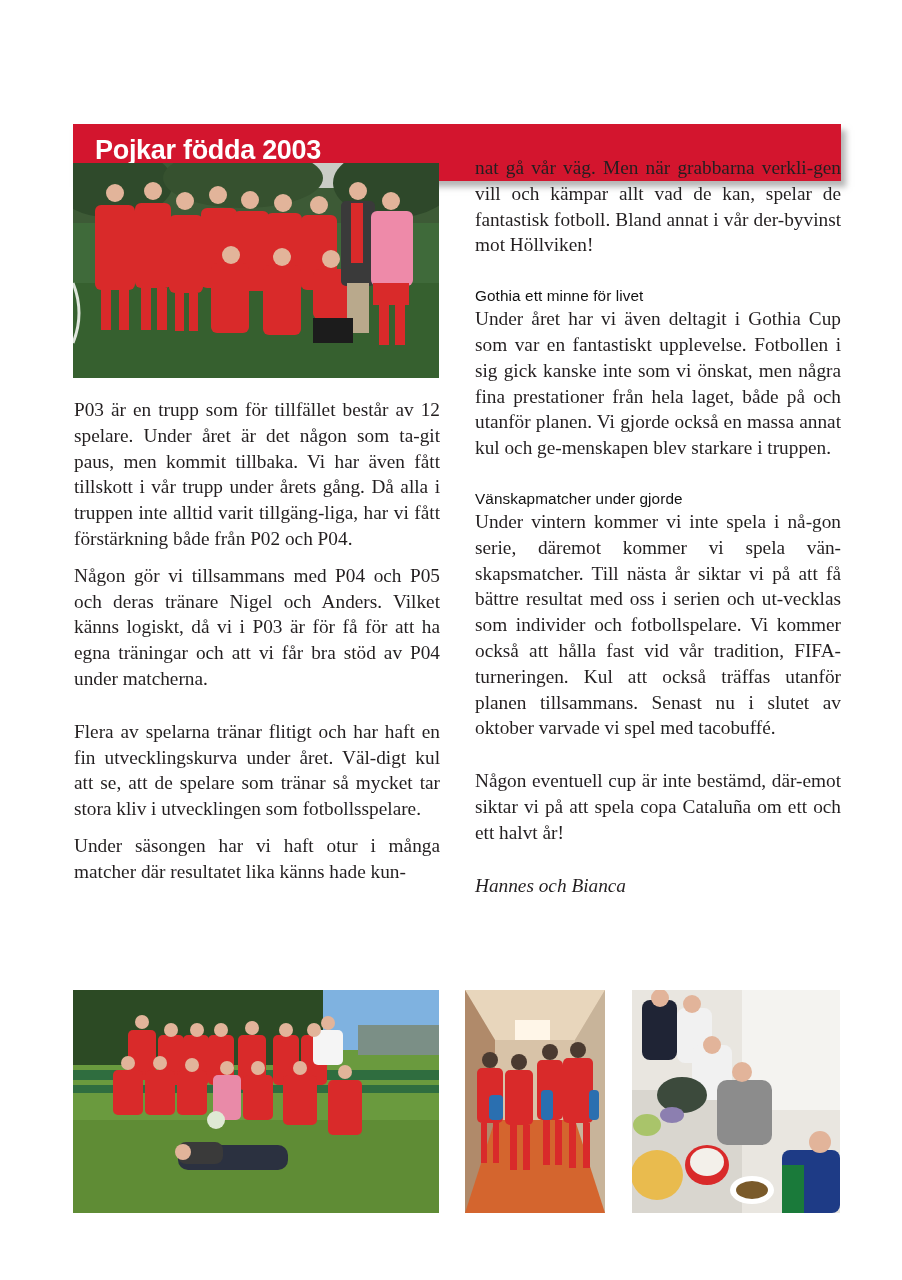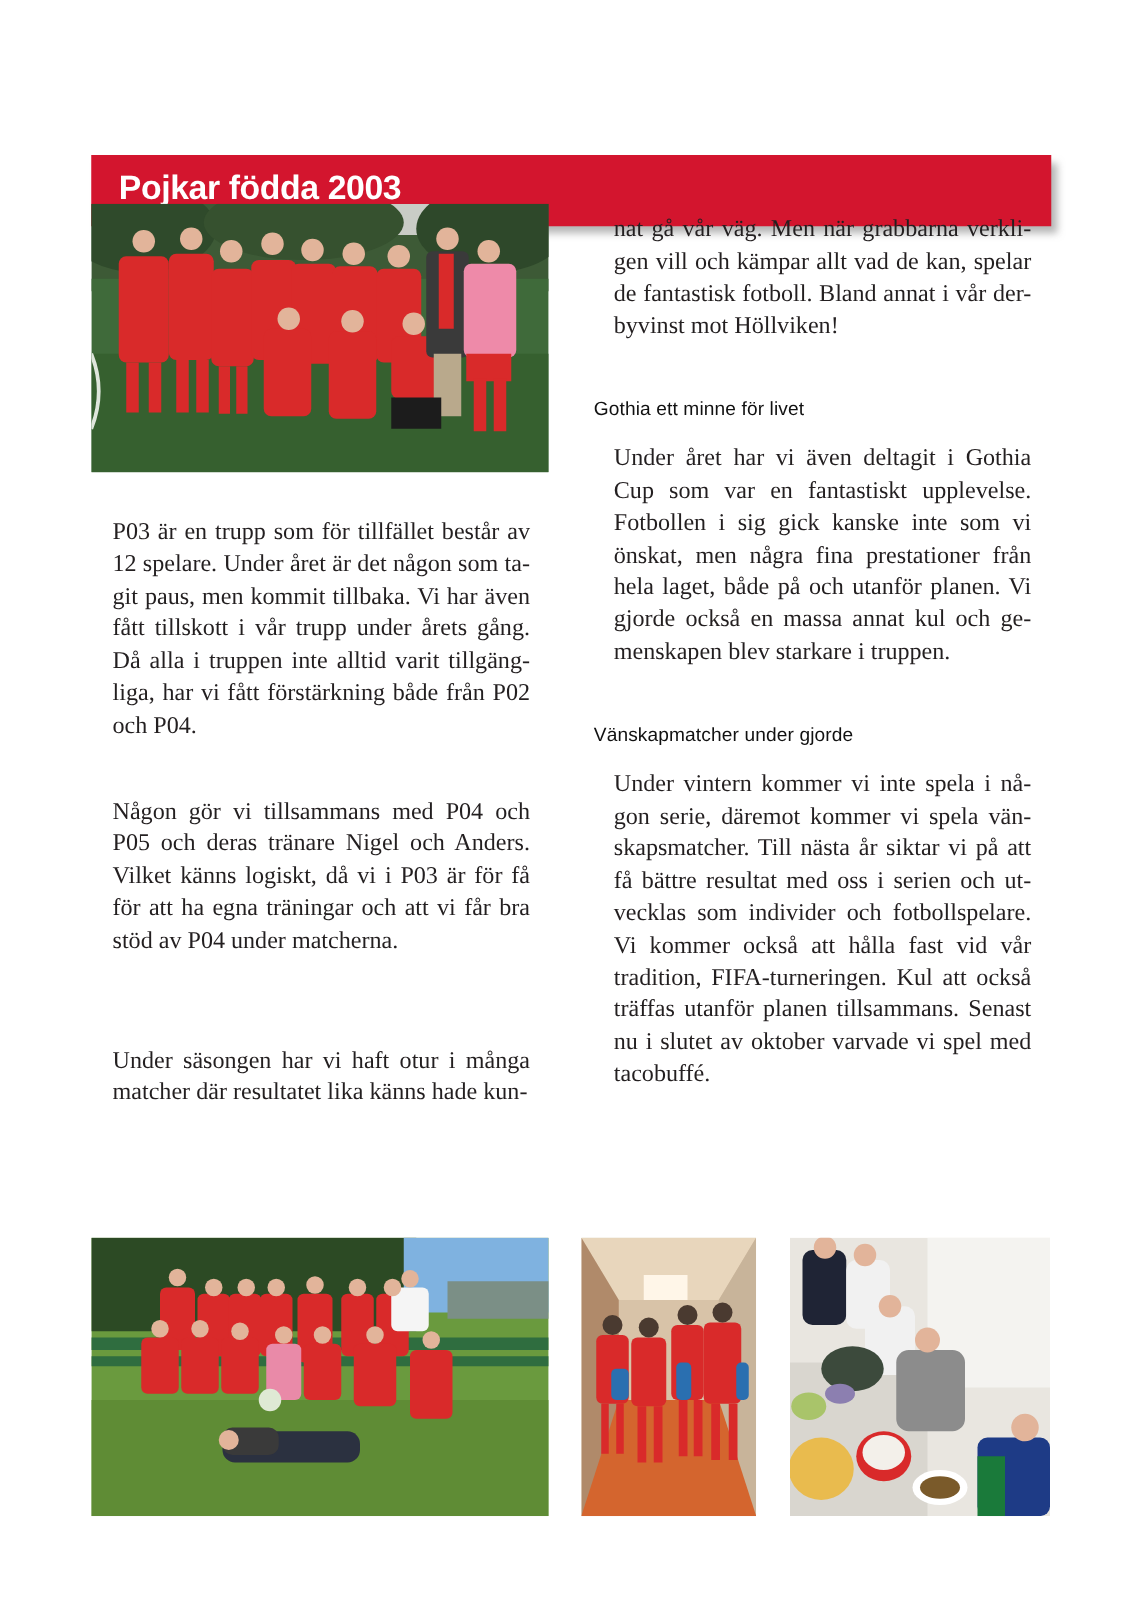--- a/index.html
+++ b/index.html
@@ -26,21 +26,21 @@
   #photo-team-park { left: 73px; top: 990px; width: 366px; height: 223px; }
   #photo-corridor { left: 465px; top: 990px; width: 140px; height: 223px; }
   #photo-kitchen { left: 632px; top: 990px; width: 208px; height: 223px; }
 
   .col {
     position: absolute; width: 366px;
     font-size: 19.3px; line-height: 25.8px;
   }
   .col-left { left: 74px; top: 397px; }
   .col-right { left: 475px; top: 155px; }
-  .col p { margin: 16px; text-align: justify; hyphens: manual; }
+  .col p { margin: 0; text-align: justify; hyphens: manual; }
   .gap { height: 11px; }
   .gap-lg { height: 27px; }
   h3.subhead {
     margin: 0; font-family: "Liberation Sans", "DejaVu Sans", sans-serif;
     font-weight: normal; font-size: 15.3px; line-height: 21px; color: #111;
     letter-spacing: 0.1px;
   }
   .signature { font-style: italic; }
 </style>
 </head>
@@ -103,34 +103,37 @@
     </g>
     <rect x="240" y="155" width="40" height="25" fill="#1c1c1c"></rect>
   </svg>
 </div>
 
 <div class="col col-left">
   <p>P03 är en trupp som för tillfället består av 12 spelare. Under året är det någon som ta-git paus, men kommit tillbaka. Vi har även fått tillskott i vår trupp under årets gång. Då alla i truppen inte alltid varit tillgäng-liga, har vi fått förstärkning både från P02 och P04.</p>
   <div class="gap"></div>
   <p>Någon gör vi tillsammans med P04 och P05 och deras tränare Nigel och Anders. Vilket känns logiskt, då vi i P03 är för få för att ha egna träningar och att vi får bra stöd av P04 under matcherna.</p>
   <div class="gap-lg"></div>
+  <p>Flera av spelarna tränar flitigt och har haft en fin utvecklingskurva under året. Väl-digt kul att se, att de spelare som tränar så mycket tar stora kliv i utvecklingen som fotbollsspelare.</p>
   <div class="gap"></div>
   <p>Under säsongen har vi haft otur i många matcher där resultatet lika känns hade kun-</p>
 </div>
 
 <div class="col col-right">
   <p>nat gå vår väg. Men när grabbarna verkli-gen vill och kämpar allt vad de kan, spelar de fantastisk fotboll. Bland annat i vår der-byvinst mot Höllviken!</p>
   <div class="gap-lg"></div>
   <h3 class="subhead">Gothia ett minne för livet</h3>
   <p>Under året har vi även deltagit i Gothia Cup som var en fantastiskt upplevelse. Fotbollen i sig gick kanske inte som vi önskat, men några fina prestationer från hela laget, både på och utanför planen. Vi gjorde också en massa annat kul och ge-menskapen blev starkare i truppen.</p>
   <div class="gap-lg"></div>
   <h3 class="subhead">Vänskapmatcher under gjorde</h3>
   <p>Under vintern kommer vi inte spela i nå-gon serie, däremot kommer vi spela vän-skapsmatcher. Till nästa år siktar vi på att få bättre resultat med oss i serien och ut-vecklas som individer och fotbollspelare. Vi kommer också att hålla fast vid vår tradition, FIFA-turneringen. Kul att också träffas utanför planen tillsammans. Senast nu i slutet av oktober varvade vi spel med tacobuffé.</p>
   <div class="gap-lg"></div>
-  <div class="gap-lg"></div>
+  <p>Någon eventuell cup är inte bestämd, där-emot siktar vi på att spela copa Cataluña om ett och ett halvt år!</p>
+  <div class="gap-lg"></div>
+  <p class="signature">Hannes och Bianca</p>
 </div>
 
 <div class="photo" id="photo-team-park">
   <svg viewBox="0 0 366 223" preserveAspectRatio="none">
     <rect width="366" height="223" fill="#6a9a3e"></rect>
     <rect width="260" height="75" fill="#2c4a24"></rect>
     <rect x="250" y="0" width="116" height="60" fill="#7fb2e0"></rect>
     <rect x="285" y="35" width="81" height="30" fill="#7b8f86"></rect>
     <rect y="130" width="366" height="93" fill="#5f8c35"></rect>
     <rect x="0" y="80" width="366" height="10" fill="#2f6d3f"></rect>

